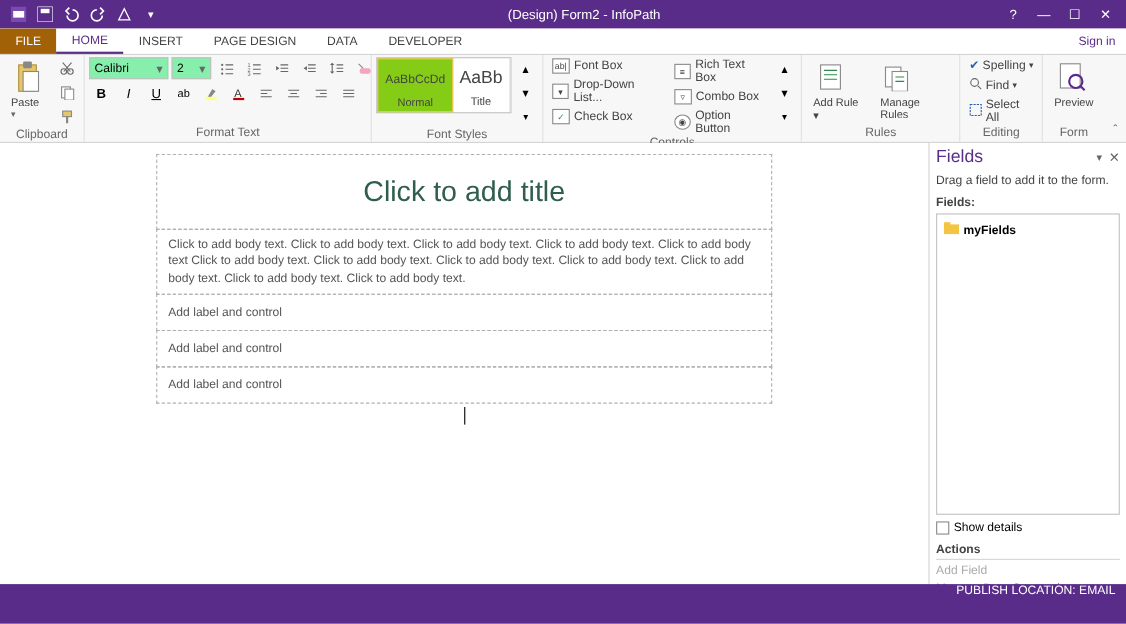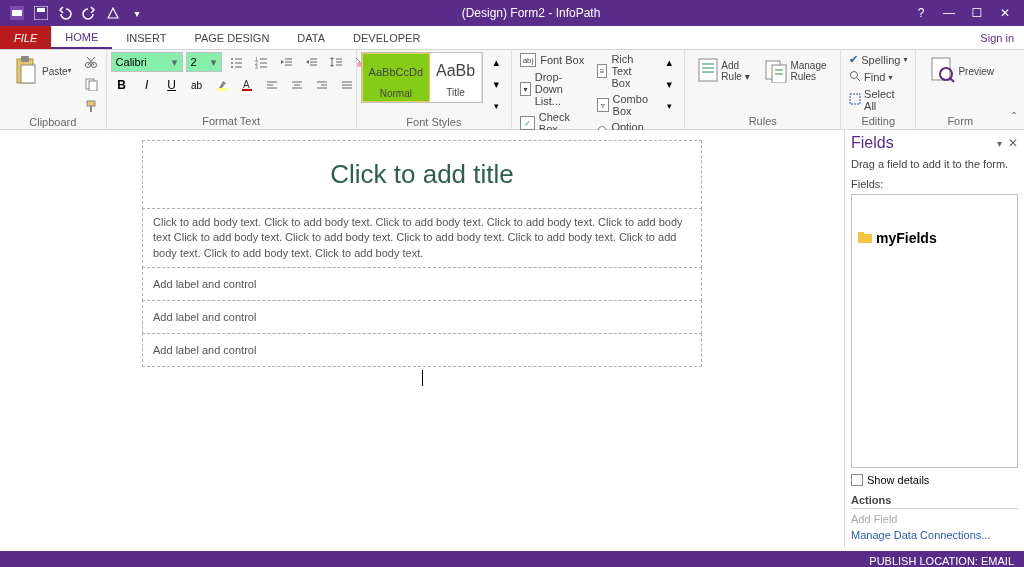--- a/index.html
+++ b/index.html
@@ -9,30 +9,30 @@
 .titlebar { height: 26px; background: #5a2c8a; display: flex; align-items: center; color: #fff; }
 .titlebar .qa { display: flex; gap: 2px; padding: 0 6px; }
 .titlebar .qa-btn { width: 22px; height: 22px; display: flex; align-items: center; justify-content: center; cursor: pointer; }
 .titlebar .title { flex: 1; text-align: center; font-size: 12px; color: #fff; }
 .titlebar .win-controls { display: flex; gap: 2px; padding-right: 6px; }
 .titlebar .win-btn { width: 26px; height: 22px; display: flex; align-items: center; justify-content: center; cursor: pointer; font-size: 12px; }
 
 
 .tabstrip { height: 24px; background: #fff; display: flex; align-items: stretch; border-bottom: 1px solid #d4d4d4; }
 .tabstrip .tab { padding: 0 14px; display: flex; align-items: center; font-size: 11px; color: #444; cursor: pointer; text-transform: uppercase; }
-.tabstrip .tab.file { background: #b91c1c; color: #fff; font-style: italic; }
+.tabstrip .tab.file { background: #a16207; color: #fff; }
 .tabstrip .tab.active { border-bottom: 2px solid #5a2c8a; color: #5a2c8a; }
 .tabstrip .signin { margin-left: auto; padding: 0 10px; display: flex; align-items: center; color: #5a2c8a; cursor: pointer; font-size: 11px; }
 
 
 .ribbon { height: 80px; background: #f7f7f7; border-bottom: 1px solid #d4d4d4; display: flex; }
 .ribbon-group { border-right: 1px solid #e0e0e0; padding: 2px 4px 0 4px; display: flex; flex-direction: column; }
 .ribbon-group .content { flex: 1; display: flex; align-items: flex-start; gap: 2px; }
 .ribbon-group .label { text-align: center; font-size: 11px; color: #666; padding-bottom: 2px; }
-.big-btn { display: flex; flex-direction: row; align-items: center; justify-content: center; padding: 2px 6px; cursor: pointer; min-width: 40px; }
+.big-btn { display: flex; flex-direction: column; align-items: flex-start; justify-content: center; padding: 2px 6px; cursor: pointer; min-width: 40px; }
 .big-btn .icon { width: 32px; height: 32px; display: flex; align-items: center; justify-content: center; }
 .big-btn .txt { font-size: 10px; color: #444; margin-top: 2px; }
 .small-stack { display: flex; flex-direction: column; gap: 2px; }
 .small-btn { width: 22px; height: 20px; display: flex; align-items: center; justify-content: center; cursor: pointer; border: 1px solid transparent; }
 .combo { display: flex; align-items: center; border: 1px solid #c0c0c0; background: #86efac; height: 20px; font-size: 11px; }
 .combo .val { padding: 0 4px; flex: 1; }
 .combo .arrow { width: 14px; text-align: center; color: #666; }
 .style-gallery { display: flex; border: 1px solid #c0c0c0; background: #fff; }
 .style-item { border-right: 1px solid #e0e0e0; padding: 2px 6px; text-align: center; cursor: pointer; }
 .style-item.sel { border: 1px solid #ecc75a; background: #84cc16; }
@@ -51,30 +51,30 @@
 .title-placeholder { font-size: 26px; color: #2f5d50; font-weight: 300; }
 .body-box { font-size: 11px; color: #555; line-height: 1.4; }
 .label-box { font-size: 11px; color: #555; padding: 10px; }
 .cursor-line { width: 1px; height: 16px; background: #000; margin-left: 280px; margin-top: 4px; }
 
 
 .fields-pane { position: absolute; top: 130px; right: 0; width: 180px; bottom: 20px; background: #fff; border-left: 1px solid #d4d4d4; display: flex; flex-direction: column; }
 .fields-pane .pane-header { display: flex; align-items: center; padding: 4px 6px; }
 .fields-pane .pane-title { font-size: 16px; color: #5a2c8a; flex: 1; }
 .fields-pane .pane-desc { padding: 2px 6px 6px 6px; font-size: 11px; color: #444; }
-.fields-pane .pane-label { padding: 2px 6px; font-size: 11px; color: #444; font-weight: normal; }
+.fields-pane .pane-label { padding: 2px 6px; font-size: 11px; color: #444; font-weight: bold; }
 .fields-pane .tree { margin: 2px 6px; border: 1px solid #c0c0c0; flex: 1; padding: 4px; overflow: auto; }
-.fields-pane .tree-item { display: flex; align-items: flex-start; gap: 4px; font-size: 14px; font-weight: bold; padding: 2px; margin-top: 29px; }
+.fields-pane .tree-item { display: flex; align-items: flex-end; gap: 4px; font-size: 11px; font-weight: bold; padding: 2px; }
 .fields-pane .actions { padding: 4px 6px; font-size: 11px; }
 .fields-pane .actions .hdr { font-weight: bold; color: #444; border-bottom: 1px solid #d4d4d4; padding-bottom: 2px; margin-bottom: 2px; }
 .fields-pane .actions .disabled { color: #aaa; padding: 2px 0; }
 .fields-pane .actions .link { color: #2a5db0; padding: 2px 0; cursor: pointer; }
 
 
-.statusbar { position: absolute; bottom: 0; left: 0; right: 0; height: 16px; background: #5a2c8a; display: flex; align-items: flex-end; justify-content: flex-end; padding: 0 10px; color: #fff; font-size: 11px; }
+.statusbar { position: absolute; bottom: 0; left: 0; right: 0; height: 36px; background: #5a2c8a; display: flex; align-items: flex-start; justify-content: flex-end; padding: 0 10px; color: #fff; font-size: 11px; }
 
 .collapse-ribbon { margin-left: auto; padding: 4px 8px; cursor: pointer; color: #666; font-size: 12px; align-self: flex-end; }
 
 svg { pointer-events: none; }
 </style>
 </head>
 <body>
 
 <div class="titlebar">
   <div class="qa">

